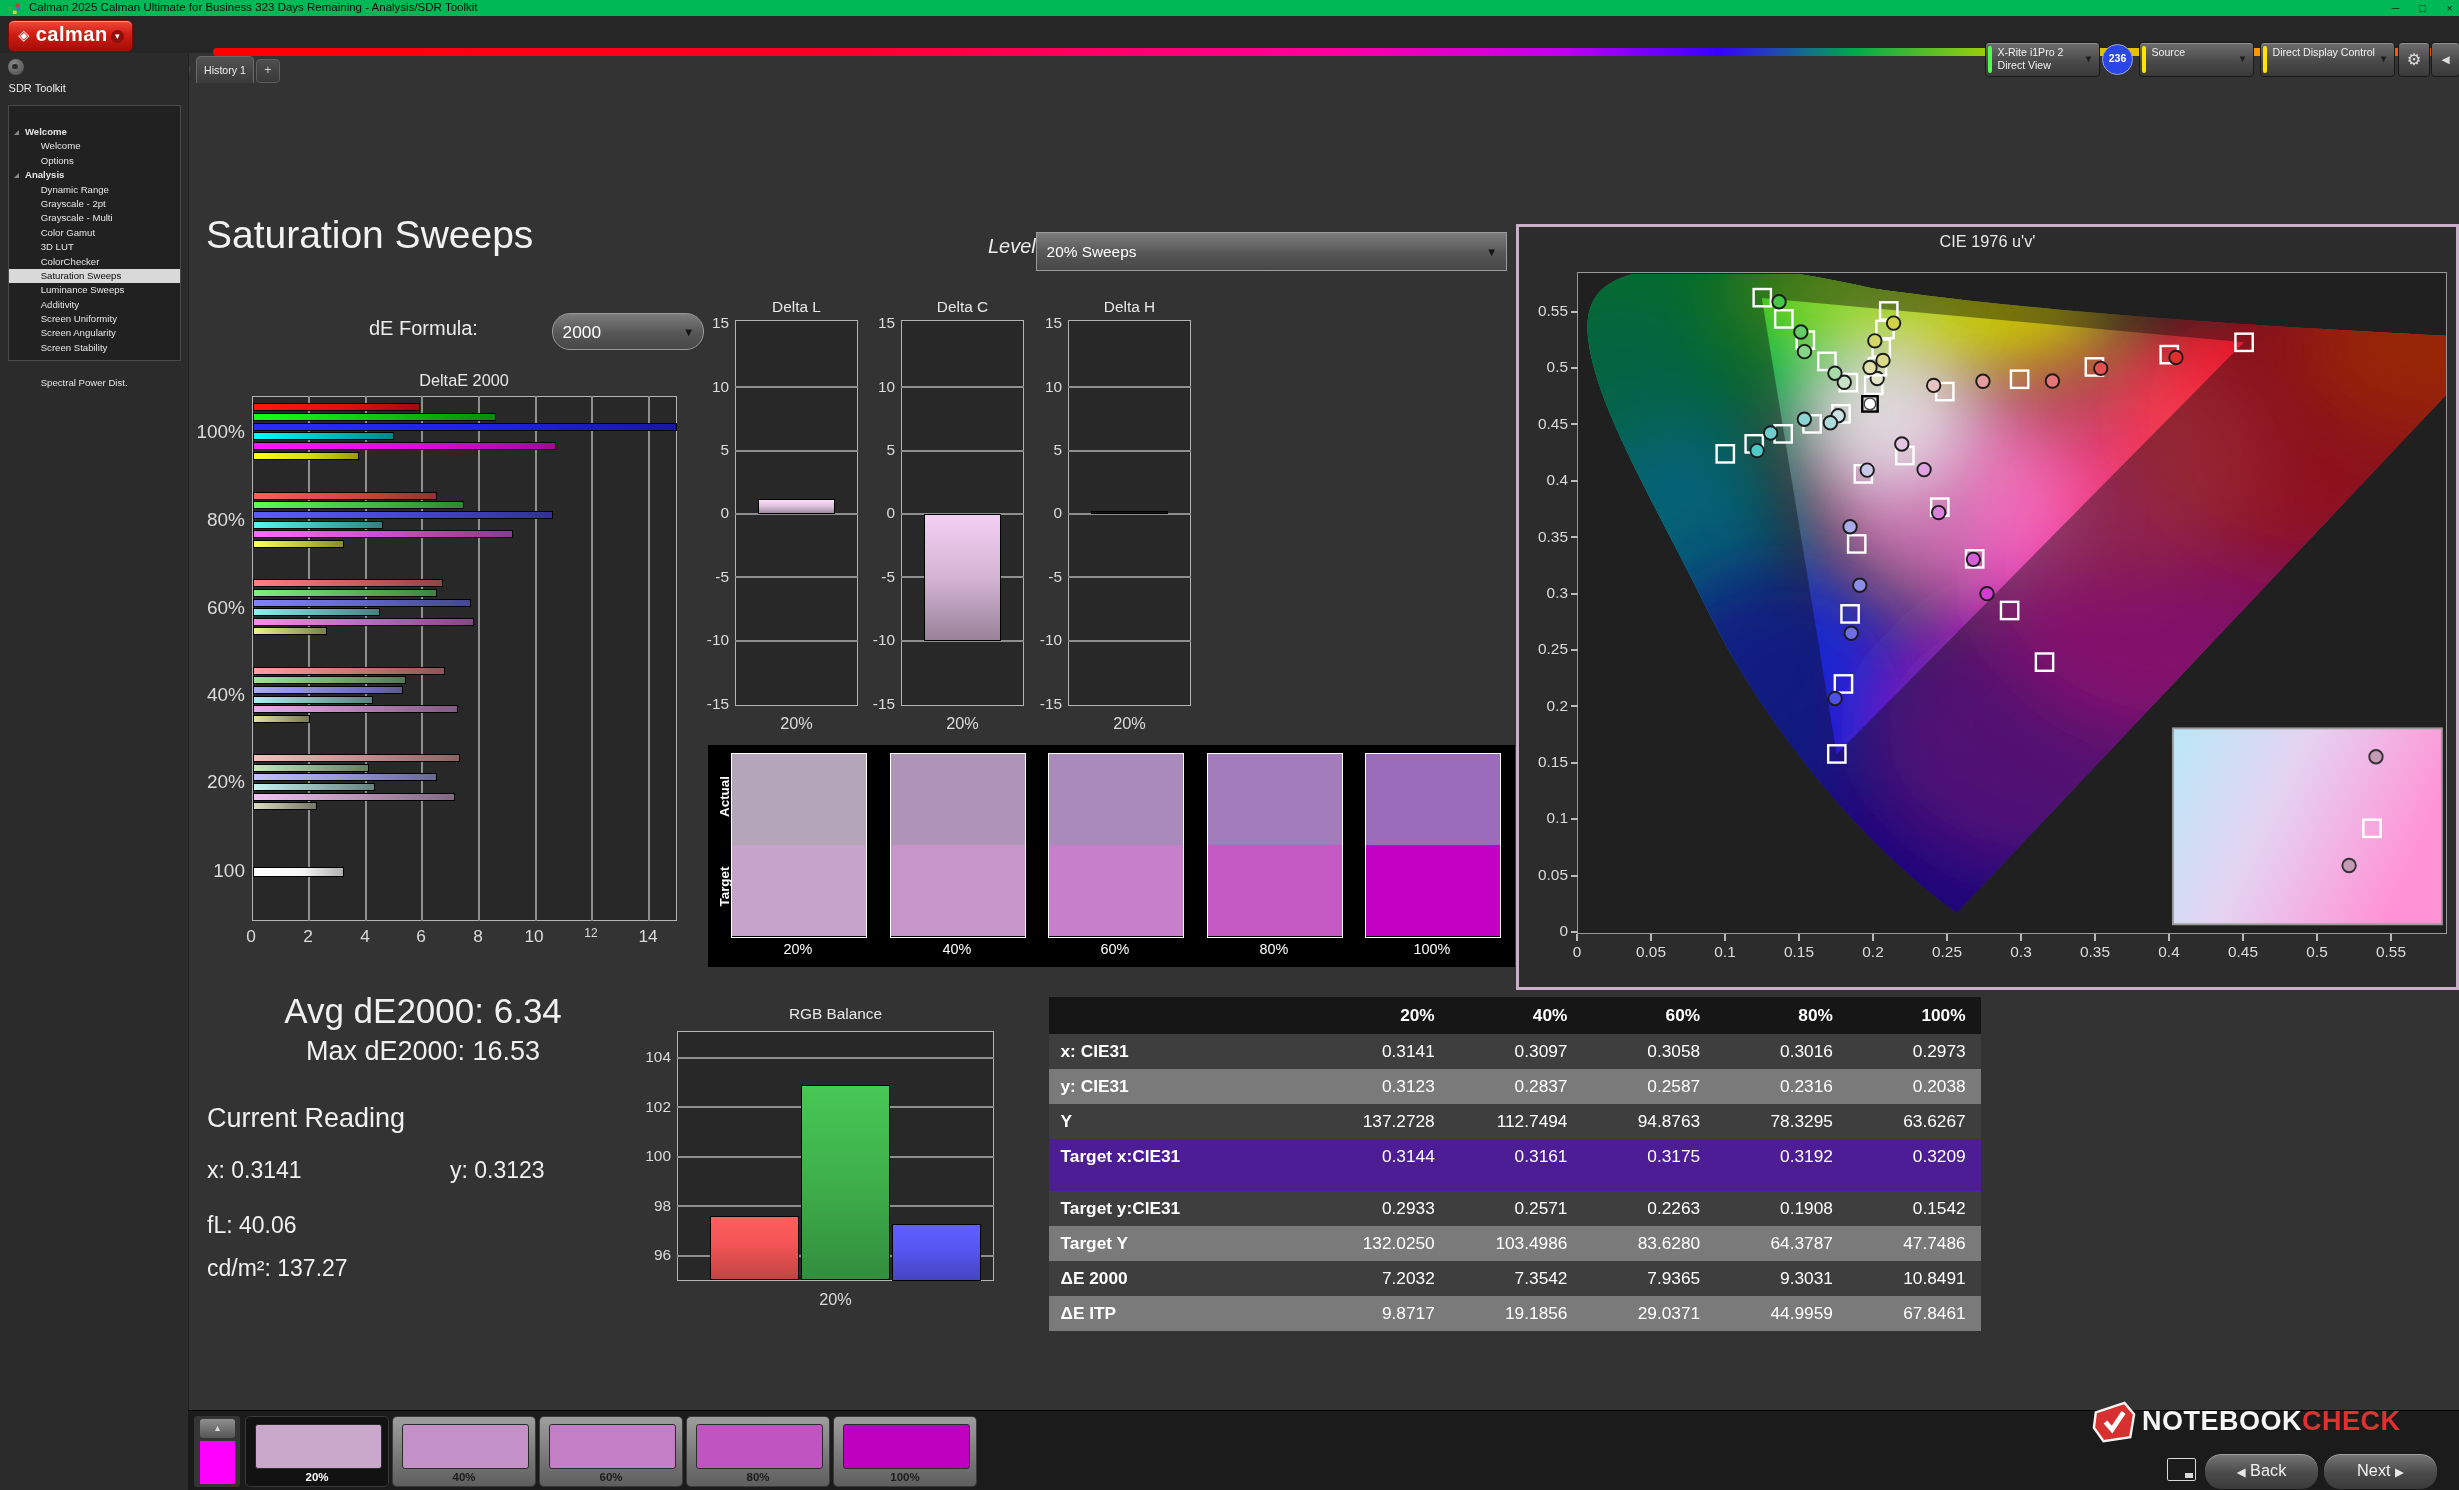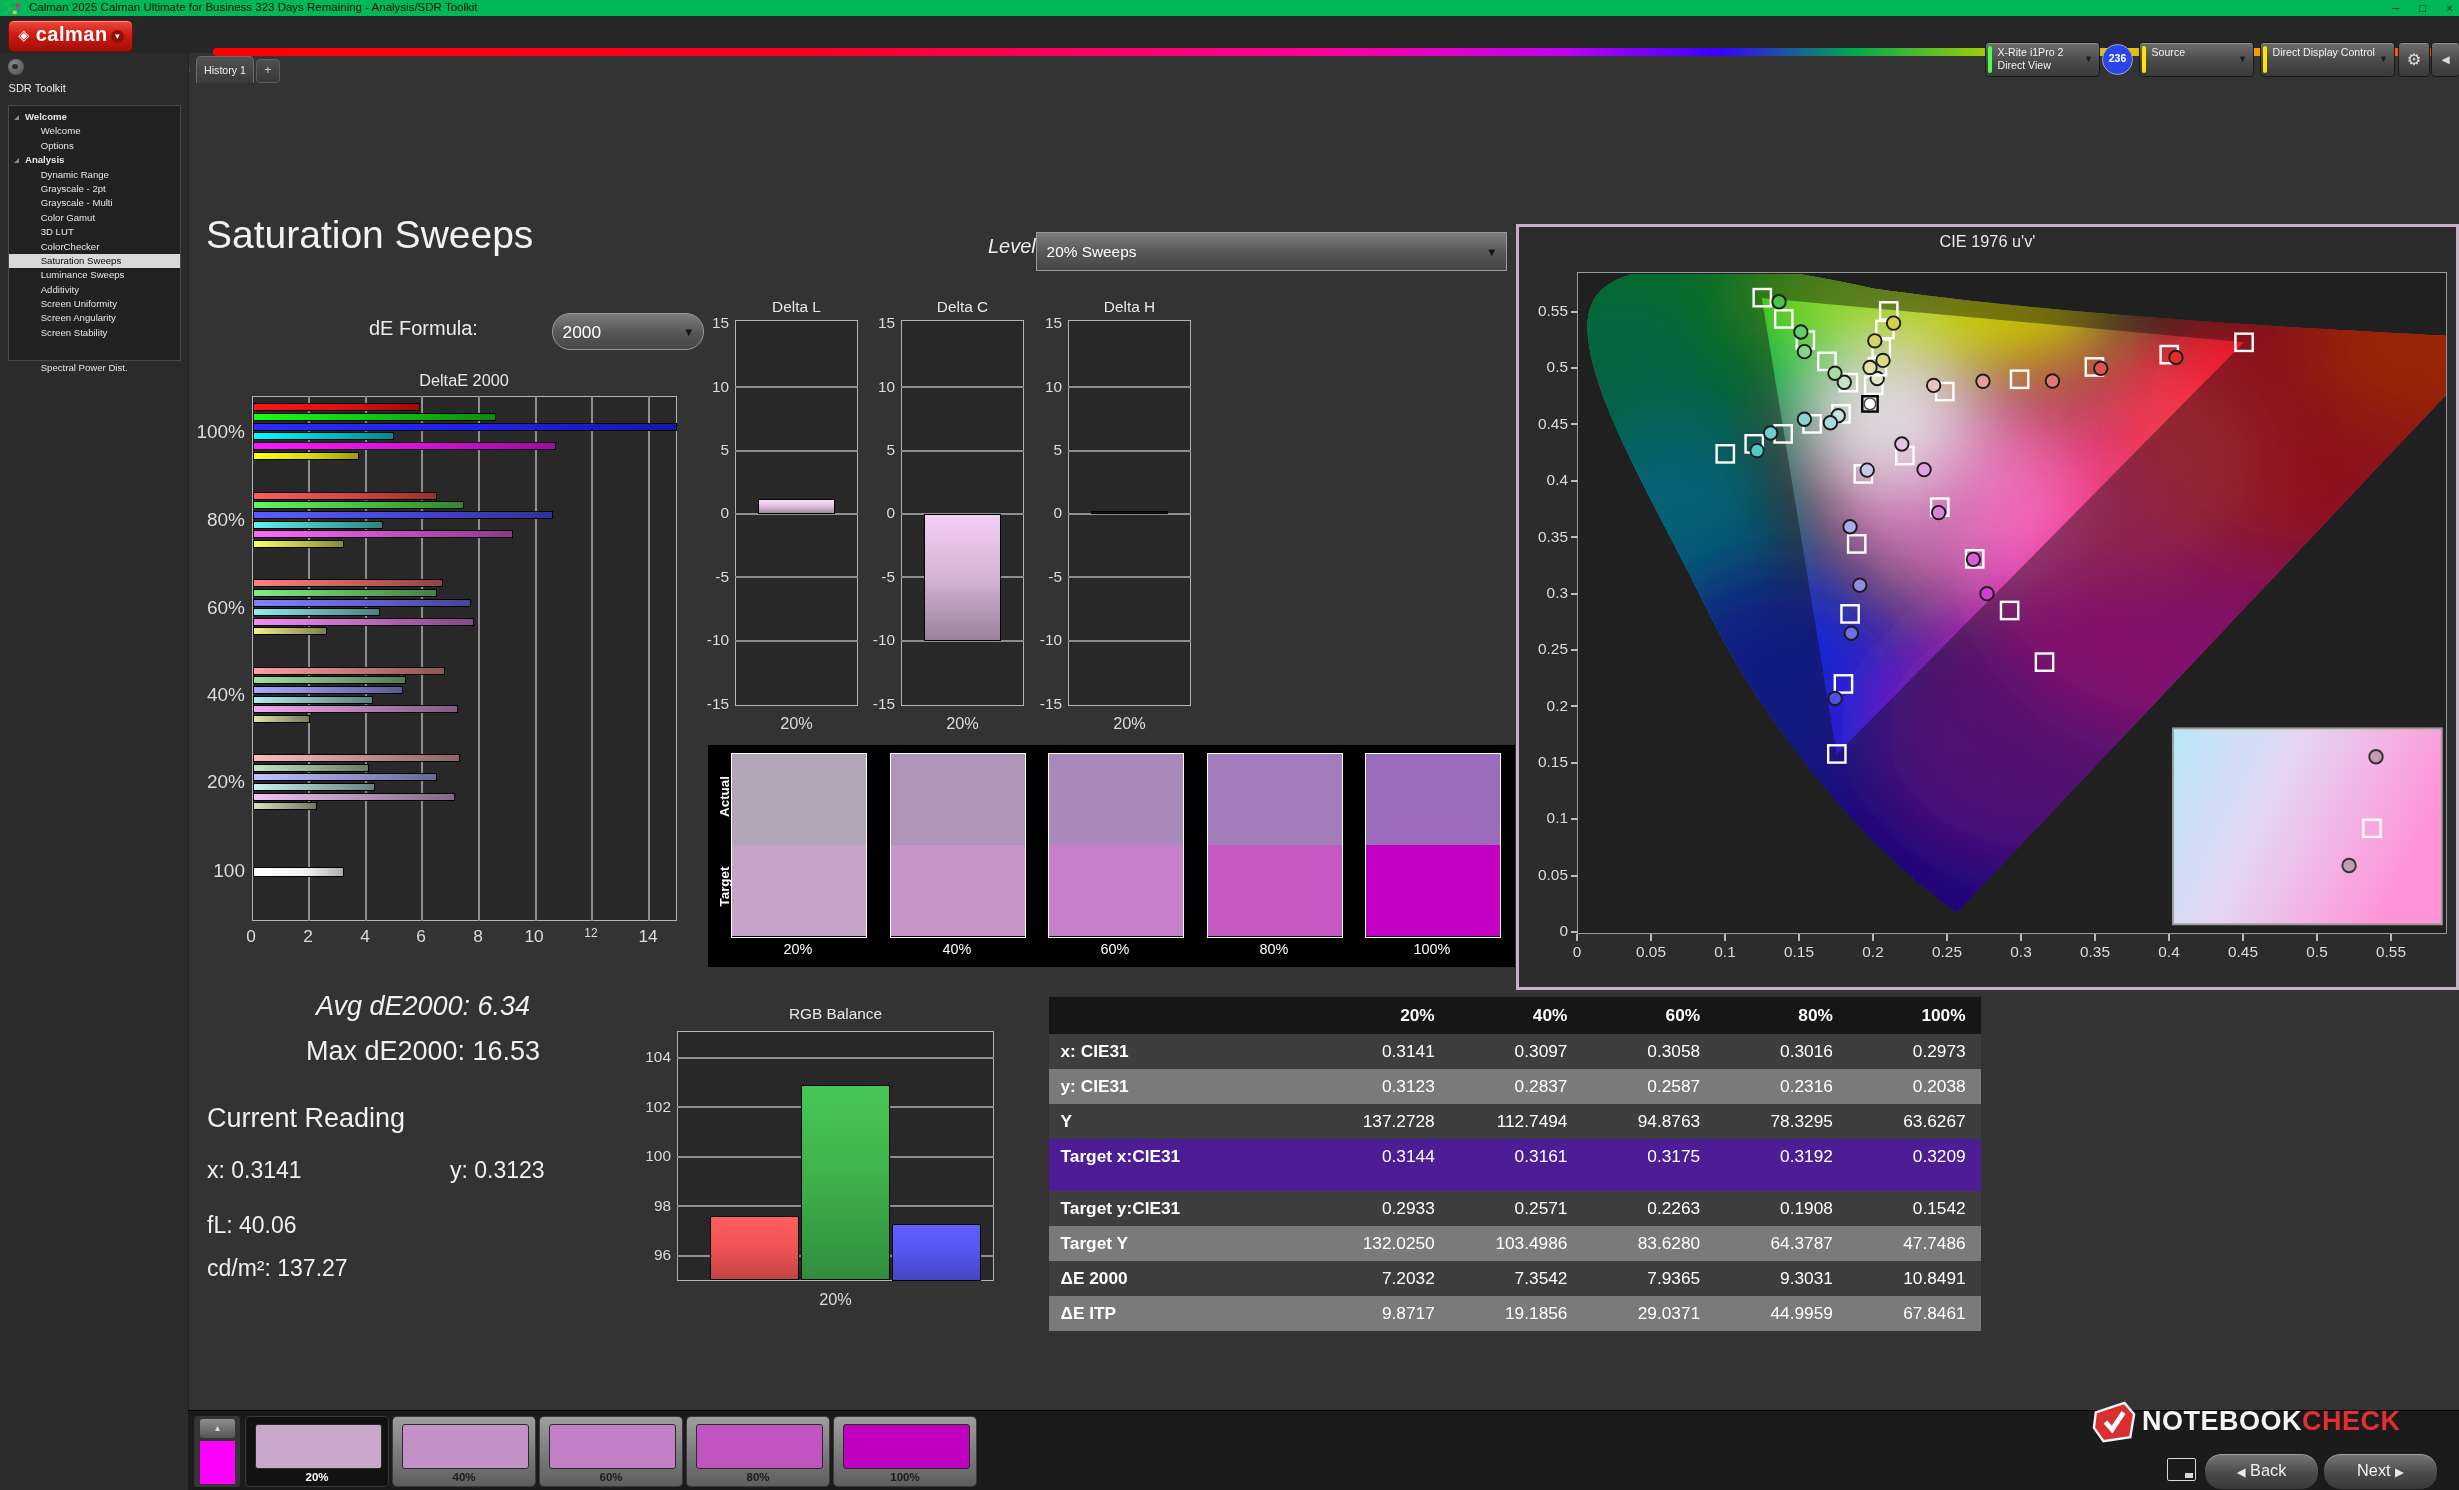--- a/index.html
+++ b/index.html
@@ -33,21 +33,21 @@
   #collapse-btn{left:2431px;top:42px;width:27px;height:33px;color:#ddd;font-size:10.6px;text-align:center;line-height:33px;}
   
   #tab-back{left:167px;top:58px;width:23px;height:23px;border-radius:50%;background:radial-gradient(circle at 35% 30%,#6e6e6e,#3c3c3c);color:#eee;font-size:8.6px;line-height:23px;text-align:center;}
   #history-tab{left:196px;top:56px;width:56px;height:26px;background:linear-gradient(180deg,#525252,#3a3a3a);border:1px solid #6a6a6a;border-bottom:none;border-radius:4.8px 4.8px 0 0;color:#eee;font-size:10.6px;text-align:center;line-height:26px;}
   #plus-tab{left:256px;top:59px;width:22px;height:22px;background:linear-gradient(180deg,#4e4e4e,#383838);border:1px solid #5f5f5f;border-radius:3.8px;color:#ccc;font-size:12.5px;text-align:center;line-height:21px;}
   
   #sidebar{left:0;top:53px;width:188px;height:1438px;background:#2b2b2b;border-right:1px solid #202020;}
   #sidebar-dot{left:7.7px;top:5.8px;width:16.3px;height:16.3px;border-radius:50%;background:radial-gradient(circle at 35% 30%,#888,#4a4a4a);}
   #sidebar-dot:after{content:"";position:absolute;left:4.8px;top:4.8px;width:5.8px;height:5.8px;border-radius:50%;background:#2d2d2d;}
   #sidebar-header{left:8.6px;top:29px;font-size:11px;color:#ececec;}
-  #tree{left:7.7px;top:52px;width:173px;height:256px;background:#212121;border:1px solid #4a4a4a;padding-top:4px;box-sizing:border-box;}
+  #tree{left:7.7px;top:52px;width:173px;height:256px;background:#212121;border:1px solid #4a4a4a;padding-top:19px;box-sizing:border-box;}
   .tree-item{position:relative;height:14.4px;line-height:14.4px;font-size:9.6px;color:#e6e6e6;white-space:nowrap;}
   .tree-item.lvl0{padding-left:16.3px;font-weight:bold;}
   .tree-item.lvl1{padding-left:32px;}
   .tree-item.sel{background:#d9d9d9;color:#080808;}
   .tree-arrow{position:absolute;left:5.8px;top:4.8px;width:0;height:0;border-left:5.8px solid transparent;border-bottom:5.8px solid #8a8a8a;}
   
   #page-title{left:206px;top:213px;font-size:39px;color:#f2f2f2;}
   .biglabel{font-size:20px;color:#ececec;white-space:nowrap;}
   .dropdown{background:linear-gradient(180deg,#7d7d7d 0%,#565656 55%,#474747 100%);border:1px solid #9a9a9a;color:#fff;}
   .dropdown .ddtext{position:absolute;left:9.6px;top:50%;transform:translateY(-50%);font-size:17.3px;}
@@ -206,21 +206,21 @@
         <div style="position: absolute; left: 0px; top: 91px; width: 134px; height: 91px; background: rgb(196, 89, 196);"></div>
       </div>
       <div class="swlabel" style="position: absolute; left: 499px; top: 196px; width: 134px;">80%</div>
       <div class="swcol" style="position: absolute; left: 657px; top: 7.7px; width: 134px; height: 183px;">
         <div style="position: absolute; left: 0px; top: 0px; width: 134px; height: 91px; background: rgb(156, 108, 188);"></div>
         <div style="position: absolute; left: 0px; top: 91px; width: 134px; height: 91px; background: rgb(196, 0, 196);"></div>
       </div>
       <div class="swlabel" style="position: absolute; left: 657px; top: 196px; width: 134px;">100%</div>
     </div>
 
-  <div class="stat" style="left:207px;top:991px;width:432px;text-align:center;font-size:27px;font-style:italic;">Avg dE2000: 6.34</div>
+  <div class="stat" style="left:207px;top:991px;width:432px;text-align:center;font-size:35px;">Avg dE2000: 6.34</div>
   <div class="stat" style="left:207px;top:1036px;width:432px;text-align:center;font-size:27px;">Max dE2000: 16.53</div>
   <div class="stat" style="left:207px;top:1103px;font-size:27px;">Current Reading</div>
   <div class="stat" style="left:207px;top:1157px;font-size:23px;">x: 0.3141</div>
   <div class="stat" style="left:450px;top:1157px;font-size:23px;">y: 0.3123</div>
   <div class="stat" style="left:207px;top:1212px;font-size:23px;">fL: 40.06</div>
   <div class="stat" style="left:207px;top:1255px;font-size:23px;">cd/m²: 137.27</div>
 
   <div id="rtable" class="abs">
       <div class="trow" style="height: 37px; background: rgb(22, 22, 22);">
         <div class="tcell" style="width: 269px; line-height: 37px; font-weight: bold;"></div>

